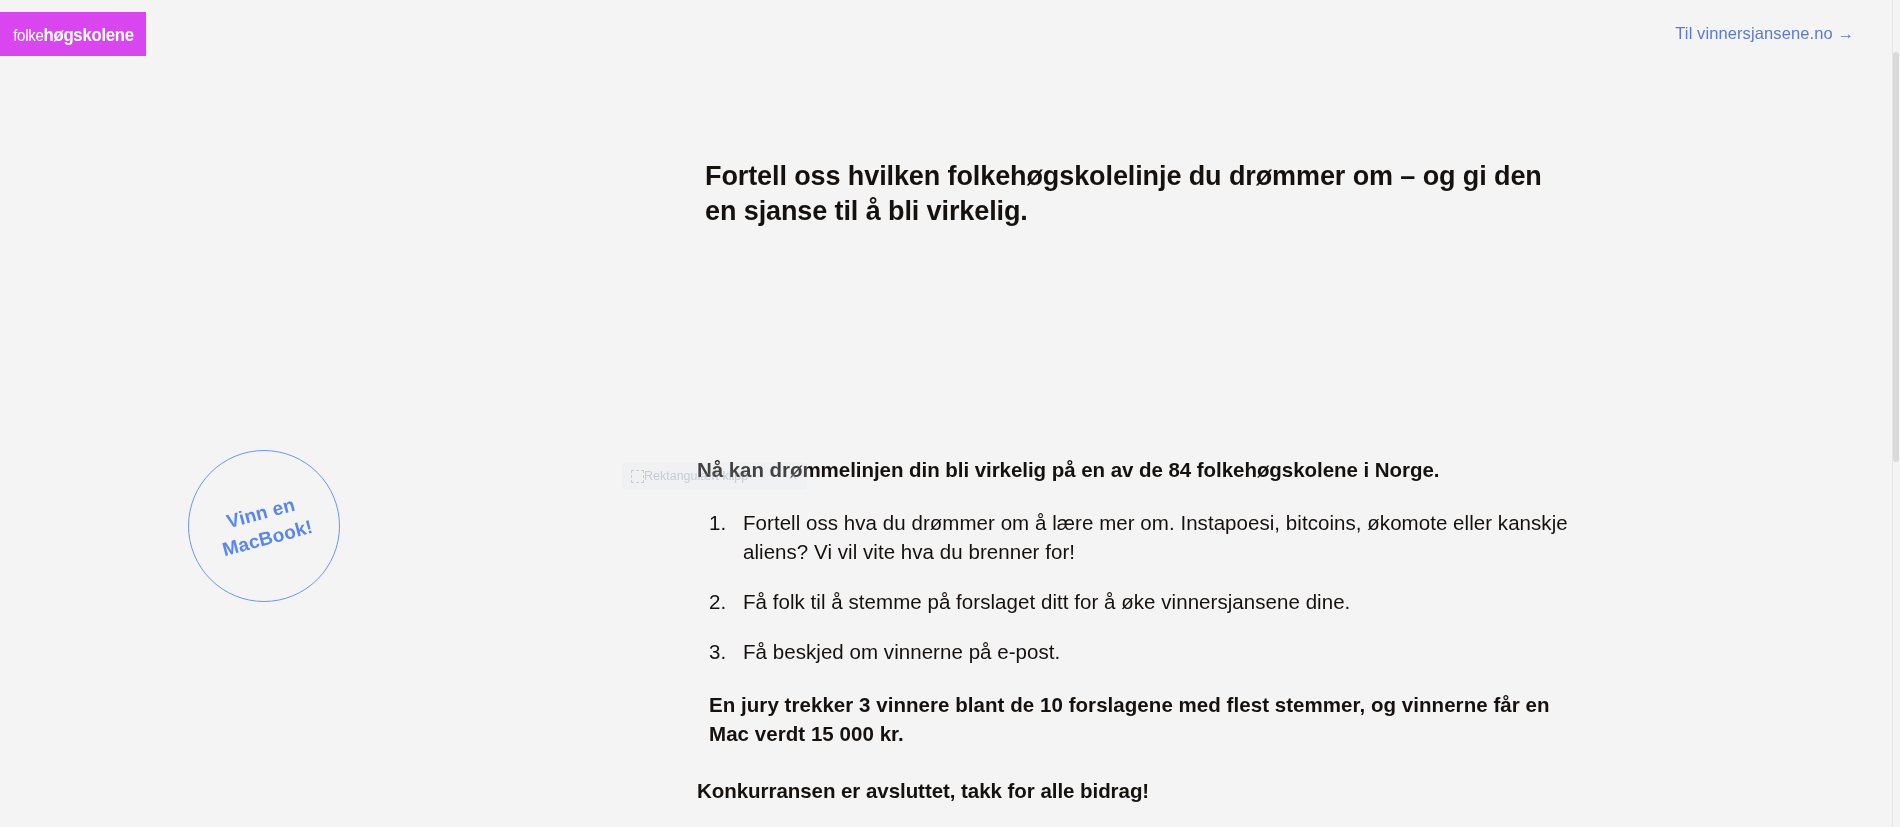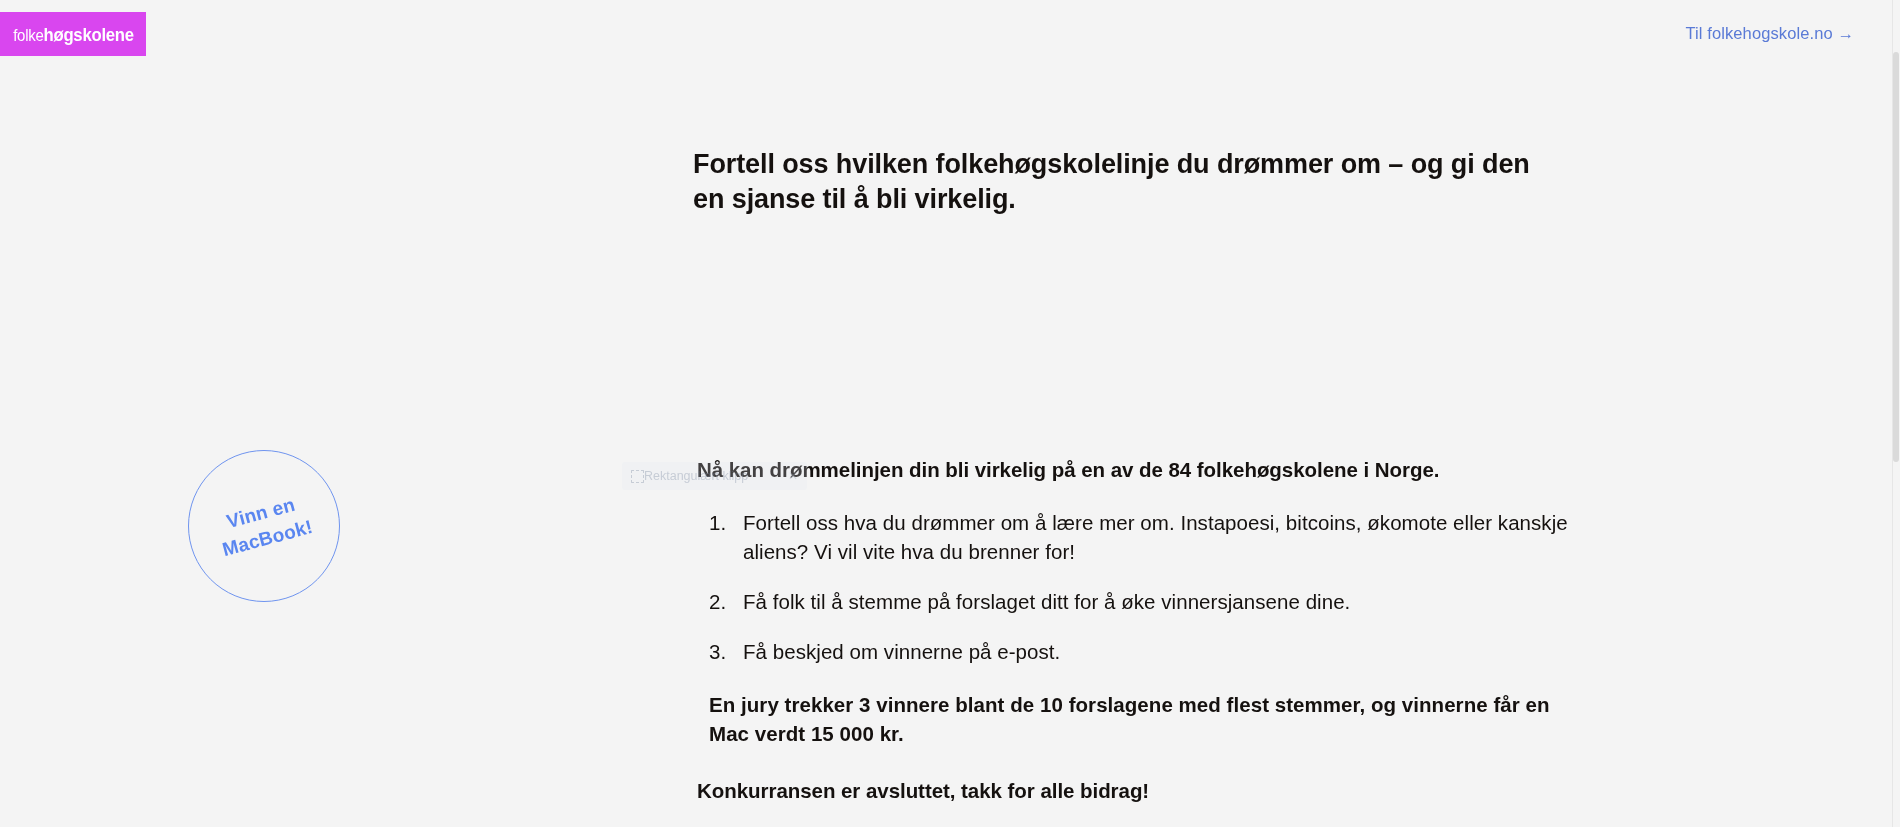--- a/index.html
+++ b/index.html
@@ -82,21 +82,21 @@
     left: 693px;
     top: 0;
     width: 880px;
   }
 
   .lede {
     position: absolute;
     top: 147px;
     left: 0;
     width: 865px;
-    margin: 0;
+    margin: 12px;
     font-family: "Liberation Sans Narrow", "Liberation Sans", sans-serif;
     font-weight: 700;
     font-size: 27px;
     line-height: 1.29;
     color: #15110f;
     letter-spacing: -0.1px;
   }
 
   
   .words {
@@ -271,21 +271,21 @@
 <body style="background: rgb(244, 244, 244);">
 
 <div class="page">
 
   <div class="topbar">
 
     <div class="logo-box" style="background: #d946ef;">
       <span class="logo-text" style="color: rgb(255, 255, 255);"><span class="logo-light">folke</span><span class="logo-bold">høgskolene</span></span>
     </div>
 
-    <a class="top-link" href="#" style="color: rgb(90, 122, 214);">Til folkehogskole.no →</a>
+    <a class="top-link" href="#" style="color: rgb(90, 122, 214);">Til vinnersjansene.no →</a>
   </div>
 
   <div class="content">
 
     <h1 class="lede">Fortell oss hvilken folkehøgskolelinje du drømmer om – og gi den en sjanse til å bli virkelig.</h1>
 
     <p class="body-bold intro-line">Nå kan drømmelinjen din bli virkelig på en av de 84 folkehøgskolene i Norge.</p>
 
     <ol class="steps">
       <li>Fortell oss hva du drømmer om å lære mer om. Instapoesi, bitcoins, økomote eller kanskje aliens? Vi vil vite hva du brenner for!</li>

